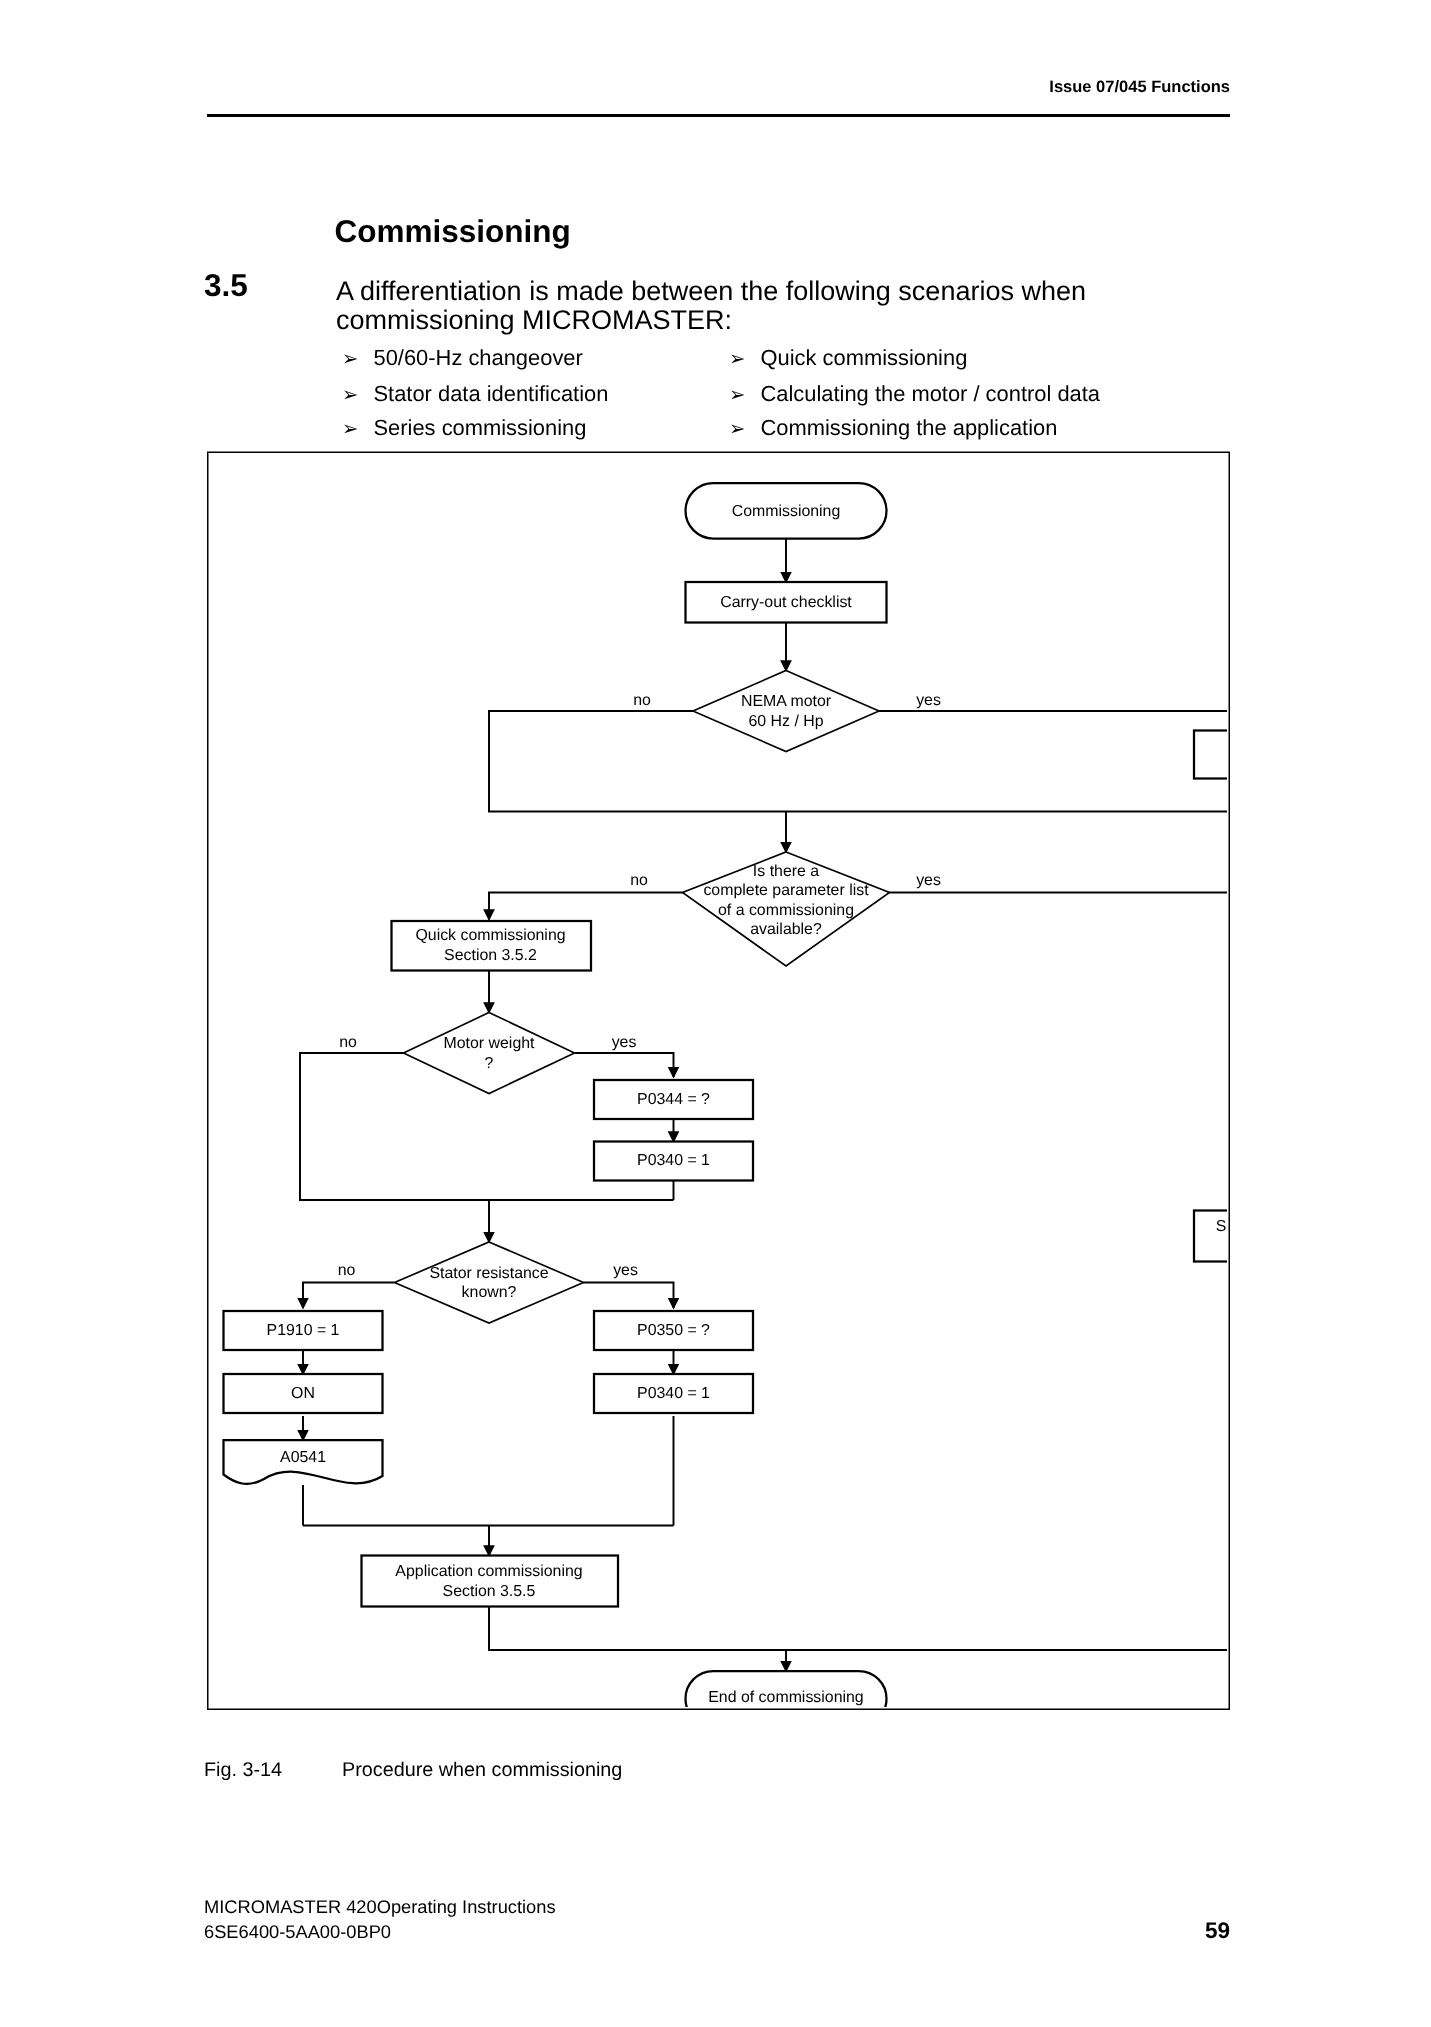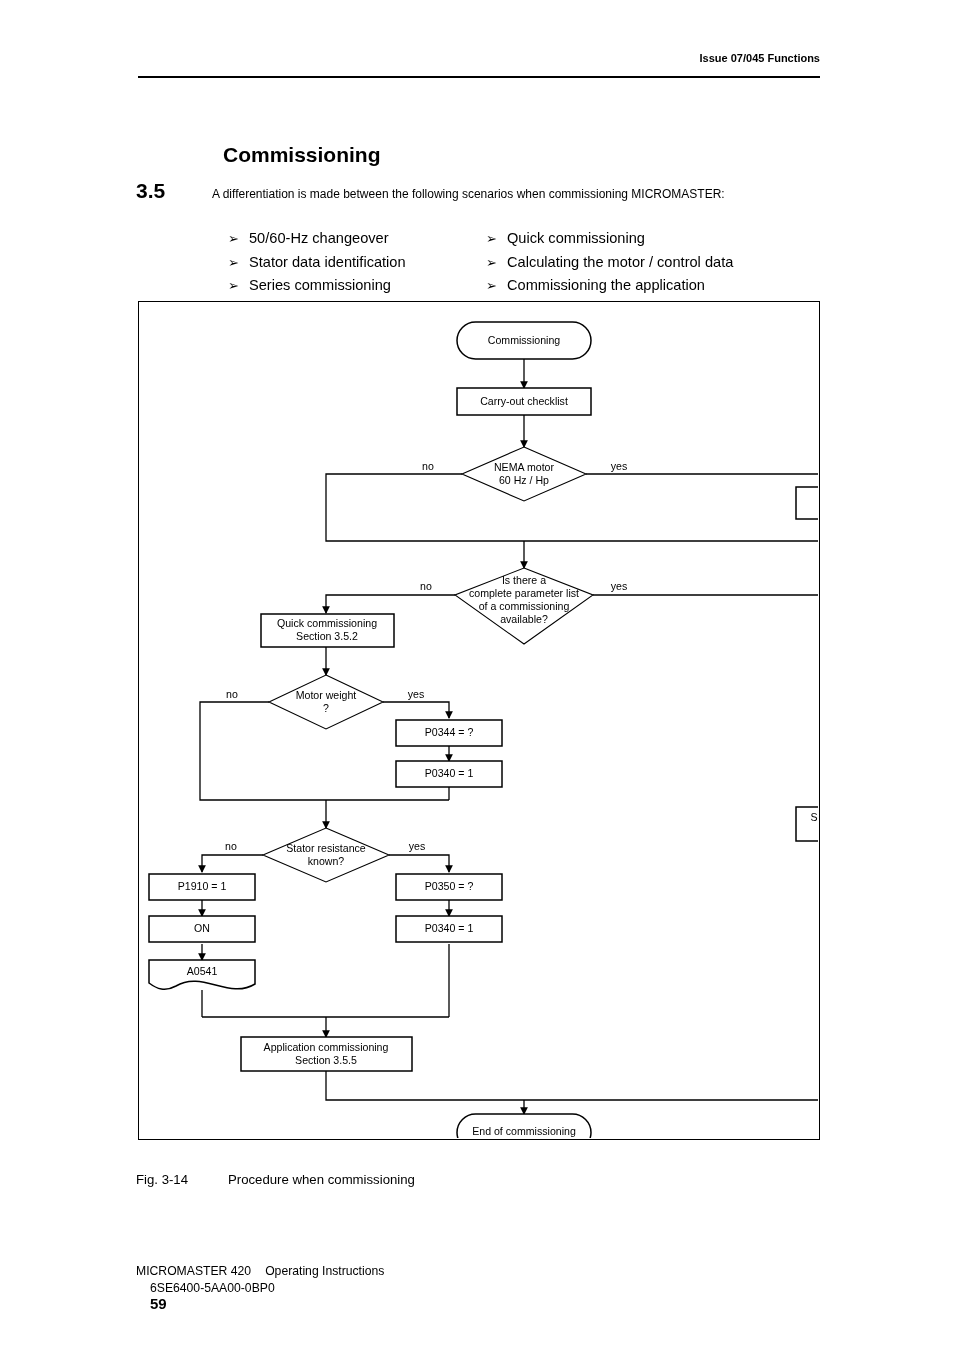--- a/index.html
+++ b/index.html
@@ -50,24 +50,24 @@
     position: absolute;
     left: 223px;
     top: 143px;
     font-size: 21px;
     font-weight: bold;
   }
 
   
   .intro {
     position: absolute;
-    left: 212px;
+    left: 224px;
     top: 185px;
     width: 600px;
-    font-size: 12px;
+    font-size: 18px;
     line-height: 19px;
   }
 
   
   .bullets {
     position: absolute;
     top: 227px;
     font-size: 14.6px;
     line-height: 23.5px;
   }
@@ -132,26 +132,25 @@
 
   
   .footer {
     position: absolute;
     left: 136px;
     top: 1263px;
     width: 684px;
     font-size: 12.2px;
     line-height: 16.5px;
   }
-  .footer-line1 .fl-model { margin-right: 14px; }
+  .footer-line1 .fl-model { }
   .footer-line2 {
     display: flex;
-    justify-content: flex-end;
+    justify-content: space-between;
     align-items: baseline;
-    flex-direction: column;
   }
   .footer-page { font-size: 15px; font-weight: bold; margin-left: 14px; }
 </style>
 </head>
 <body>
 
 <div class="page-header">
   <span>Issue 07/04</span>
   <span>5  Functions</span>
 </div>

